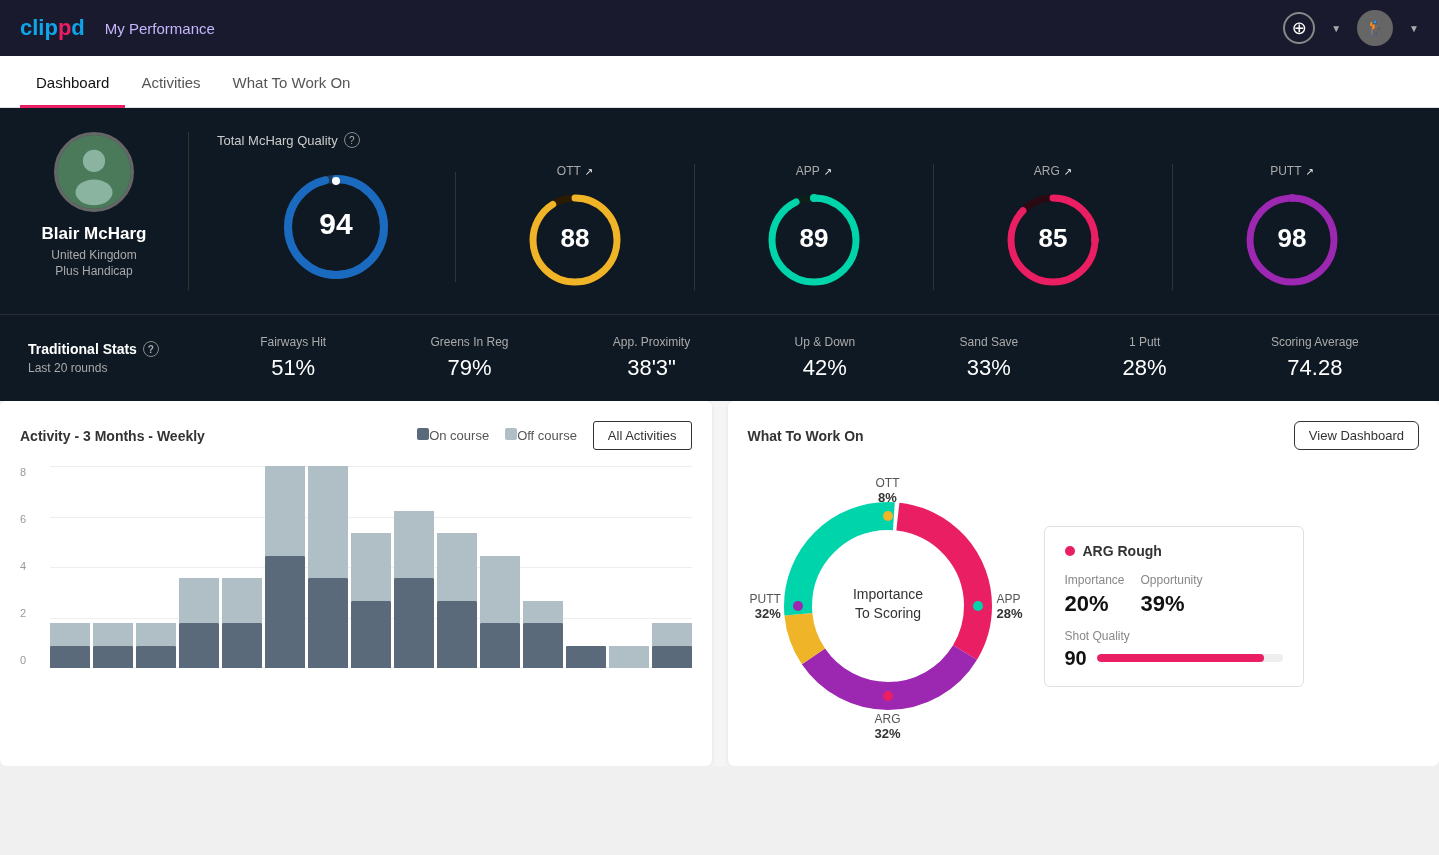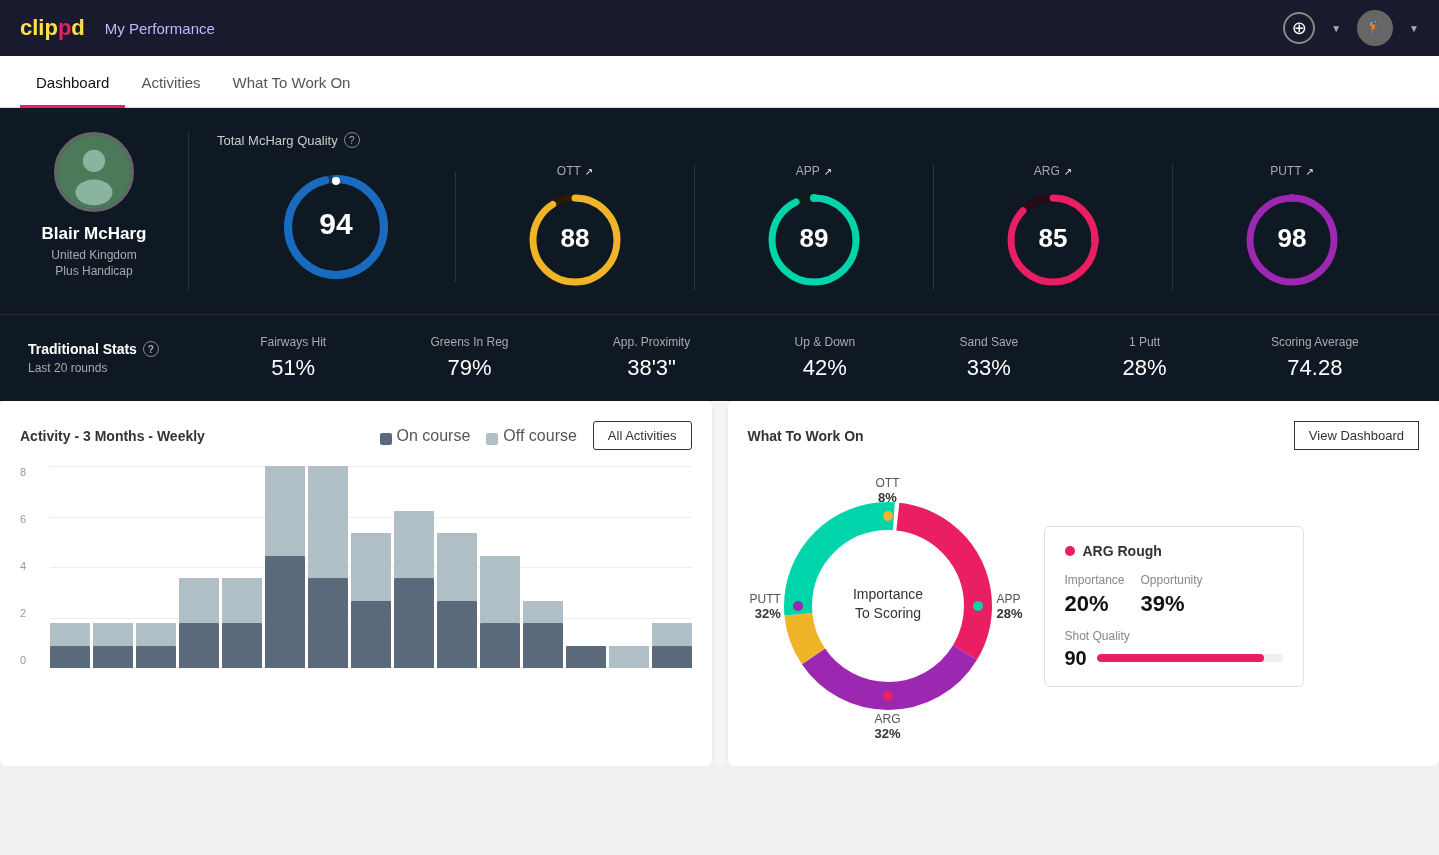--- a/index.html
+++ b/index.html
@@ -8,21 +8,21 @@
     
     .header {
       background: #1a1a2e;
       display: flex;
       align-items: center;
       padding: 0 20px;
       height: 56px;
       justify-content: space-between;
     }
     .header-logo { color: #e91e63; font-size: 22px; font-weight: bold; }
-    .header-logo span { color: #fde047; }
+    .header-logo span { color: #0ea5e9; }
     .header-title { color: #c4b5fd; font-size: 15px; margin-left: 20px; }
     .header-left { display: flex; align-items: center; }
     .header-right { display: flex; align-items: center; gap: 16px; }
     .header-add-btn {
       width: 32px; height: 32px; border-radius: 50%; border: 2px solid #888;
       display: flex; align-items: center; justify-content: center;
       color: #fff; font-size: 18px; cursor: pointer; background: transparent;
     }
     .header-avatar {
       width: 36px; height: 36px; border-radius: 50%; background: #666;
@@ -155,23 +155,22 @@
       margin-bottom: 16px;
     }
     .card-title { font-size: 14px; font-weight: 600; color: #333; }
     .legend {
       display: flex;
       gap: 16px;
       align-items: center;
     }
     .legend-item {
       display: flex;
-      align-items: flex-end;
-      gap: 5px;
-      font-size: 16px;
+      align-items: flex-start;
+      font-size: 13px;
       color: #555;
     }
     .legend-dot {
       width: 12px; height: 12px; border-radius: 2px;
     }
     .all-activities-btn {
       border: 1px solid #333; background: #fff;
       padding: 6px 14px; font-size: 13px; cursor: pointer;
       color: #333; border-radius: 3px;
     }
@@ -190,21 +189,21 @@
     
     .work-on-header {
       display: flex;
       justify-content: space-between;
       align-items: center;
       margin-bottom: 16px;
     }
     .view-dashboard-btn {
       border: 1px solid #333; background: #fff;
       padding: 6px 14px; font-size: 13px; cursor: pointer;
-      color: #333; border-radius: 0;
+      color: #333; border-radius: 6px;
     }
 
     .work-on-body {
       display: flex;
       gap: 16px;
       align-items: center;
     }
 
     
     .info-card {

